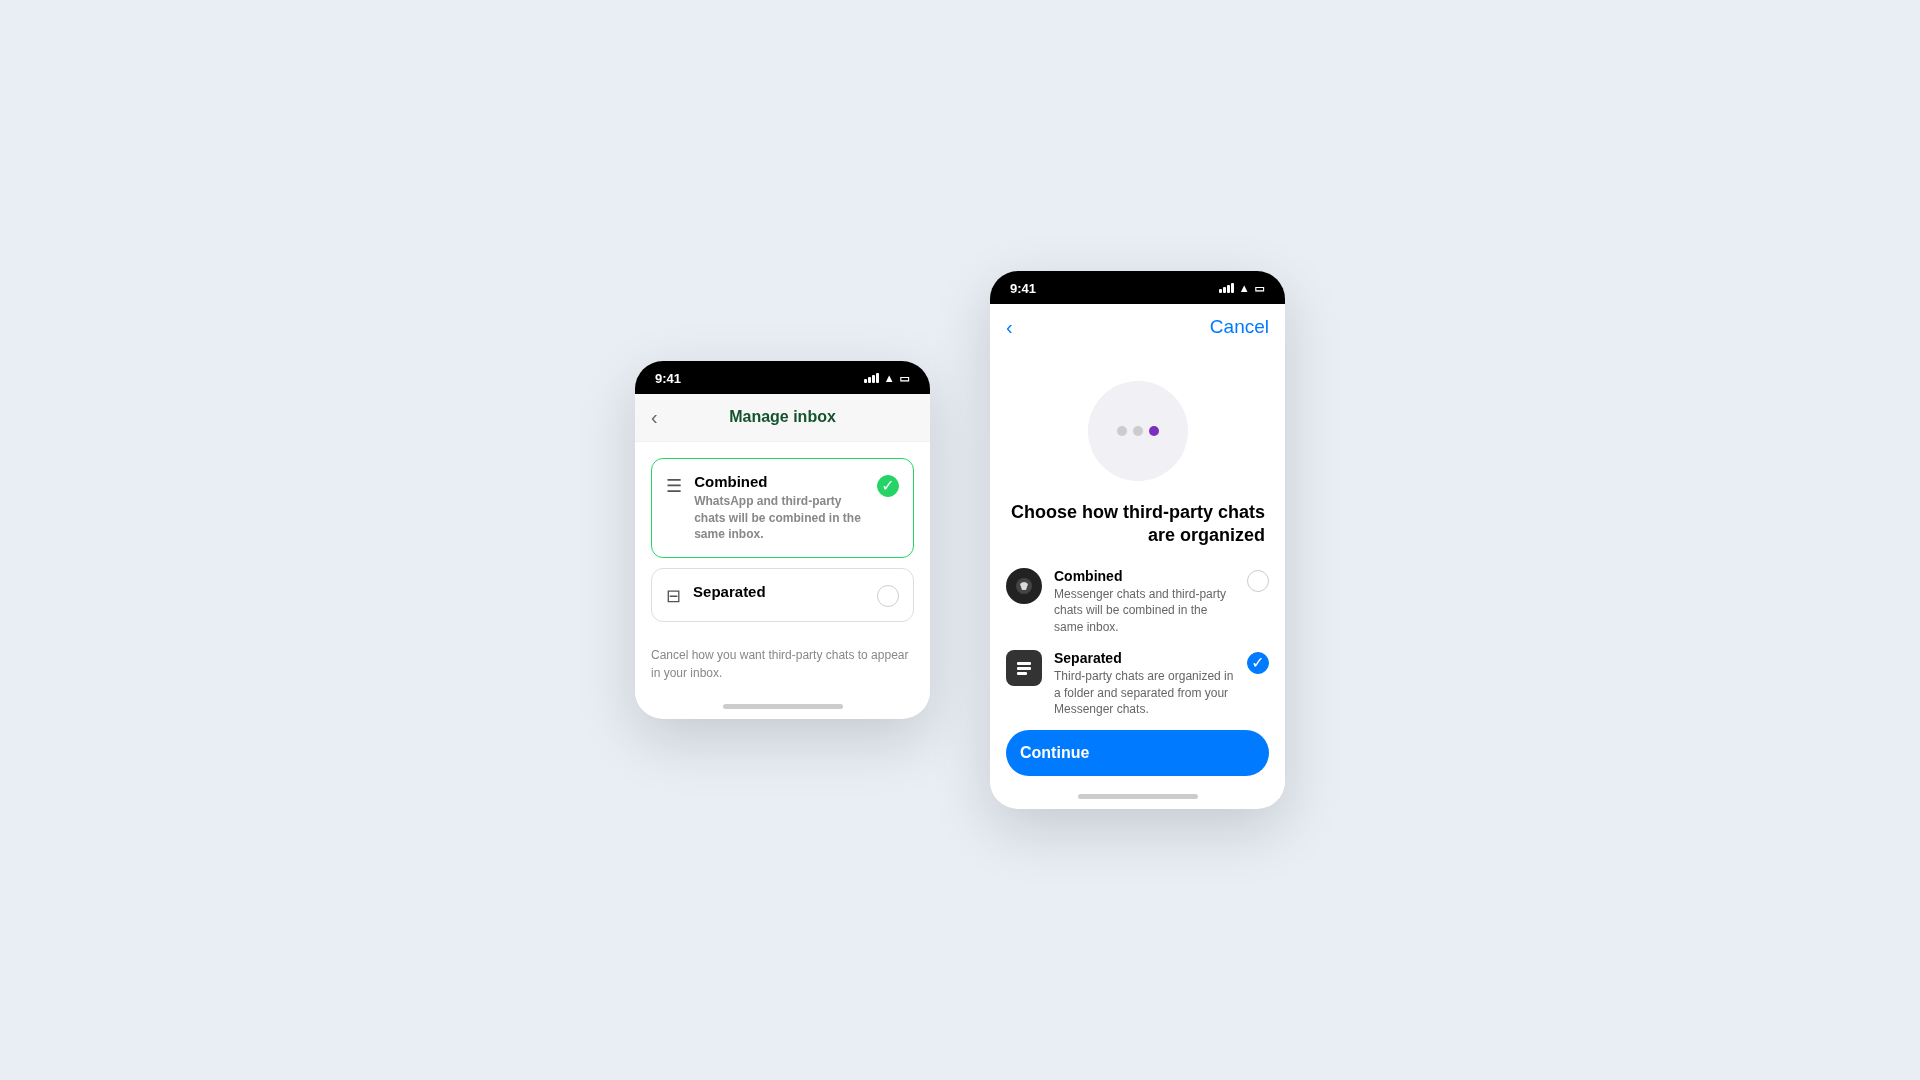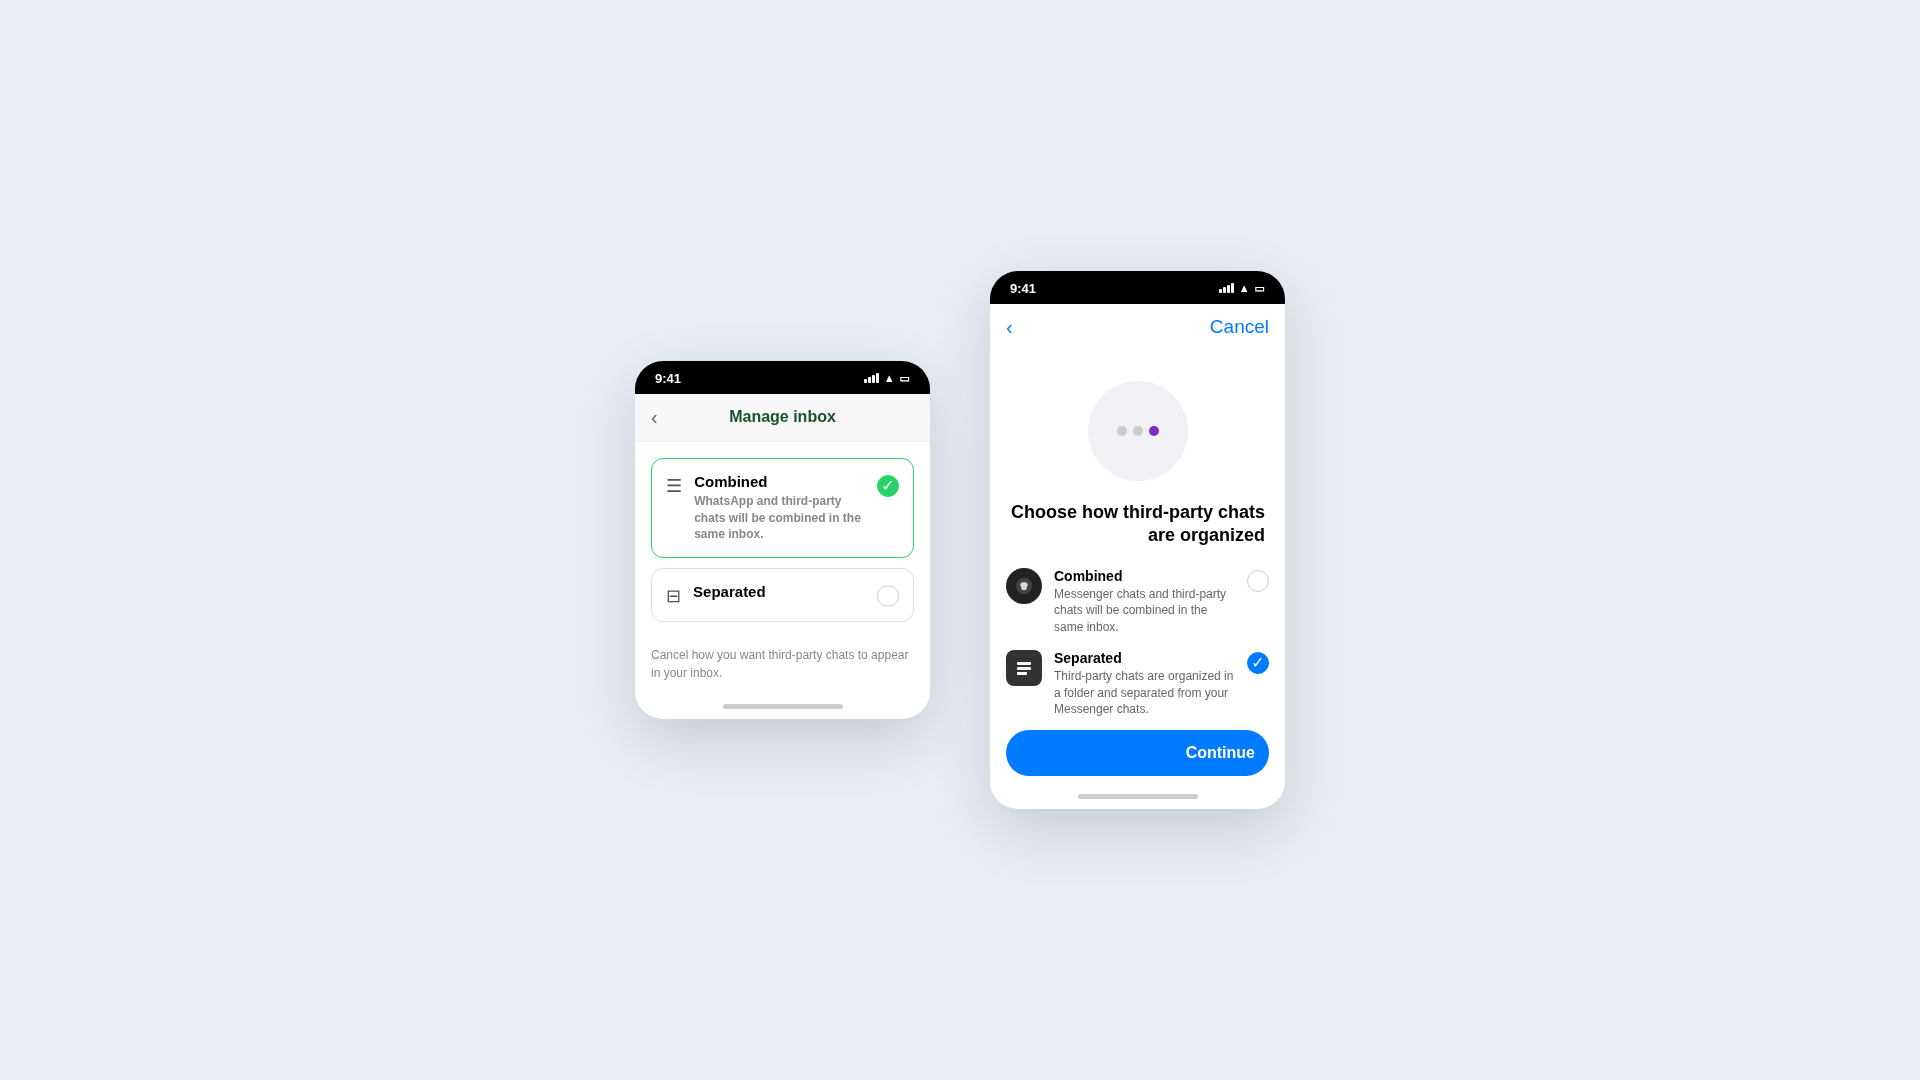--- a/index.html
+++ b/index.html
@@ -174,21 +174,21 @@
       margin: 12px 16px;
       background: #007AFF;
       color: #fff;
       border: none;
       border-radius: 25px;
       padding: 14px;
       font-size: 16px;
       font-weight: 600;
       width: calc(100% - 32px);
       cursor: pointer;
-      text-align: right;
+      text-align: left;
     }
 
     .home-indicator {
       width: 120px;
       height: 5px;
       background: #000;
       border-radius: 3px;
       margin: 6px auto 10px;
       opacity: 0.2;
     }

